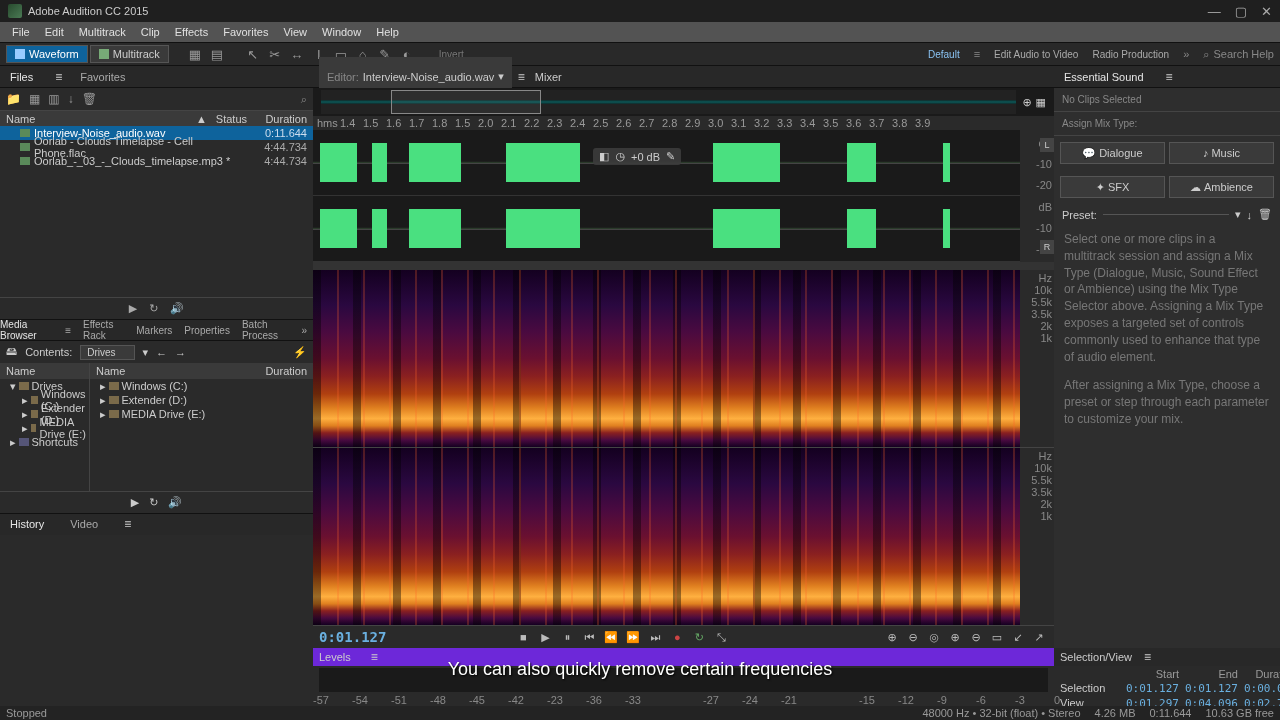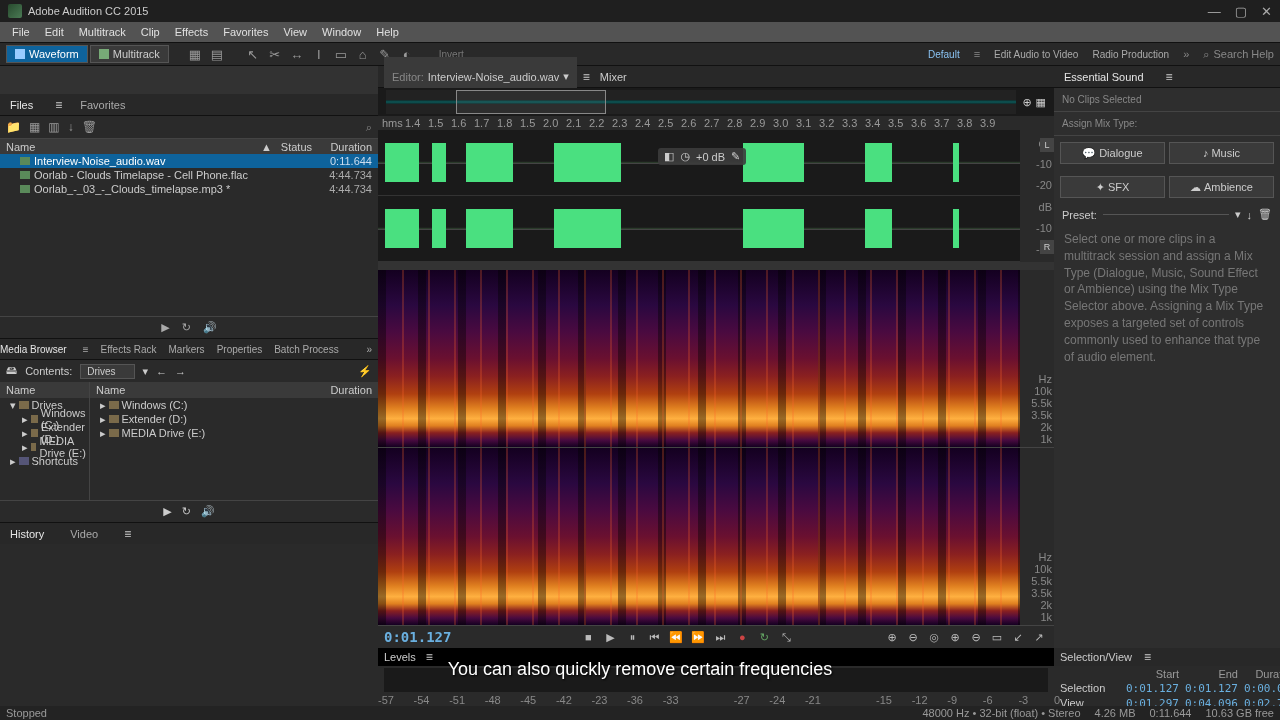--- a/index.html
+++ b/index.html
@@ -16,21 +16,21 @@
 .mode-btn { height:18px; padding:0 8px; display:flex; align-items:center; gap:4px; background:#3a3a3a; border:1px solid #555; cursor:pointer; font-size:10px; }
 .mode-btn.active { background:#0e639c; color:#fff; }
 .mode-icon { display:inline-block; width:10px; height:10px; }
 .tb-tools { display:flex; gap:2px; margin-left:14px; }
 .tool { width:20px; height:18px; display:flex; align-items:center; justify-content:center; cursor:pointer; color:#999; font-size:13px; }
 .tb-right { display:flex; align-items:center; gap:14px; }
 .workspace { color:#89c2f2; font-size:10px; cursor:pointer; }
 .ws-link { color:#aaa; font-size:10px; cursor:pointer; }
 .search-box { display:flex; align-items:center; gap:4px; color:#888; }
 .main-area { position:absolute; top:66px; bottom:14px; left:0; right:0; display:flex; }
-.left-col { width:378px; display:flex; flex-direction:column;margin-top:28px; }
+.left-col { width:313px; display:flex; flex-direction:column; }
 .right-col { flex:1; display:flex; flex-direction:column; }
 .essential-col { width:226px; display:flex; flex-direction:column; background:#2e2e2e; }
 .panel-tabs { height:22px; background:#282828; display:flex; align-items:center; padding-left:6px; gap:14px; border-bottom:1px solid #111; }
 .panel-tab { color:#aaa; cursor:pointer; padding:3px 4px; }
 .panel-tab.active { color:#e5e5e5; }
 .menu-dots { font-size:12px; margin-left:4px; }
 .files-bar { height:22px; background:#2a2a2a; display:flex; align-items:center; justify-content:space-between; padding:0 6px; }
 .file-btns { display:flex; gap:8px; }
 .file-btns span { cursor:pointer; color:#999; font-size:12px; }
 .file-header { height:16px; background:#3a3a3a; display:flex; align-items:center; padding:0 6px; font-size:10px; color:#ccc; border-top:1px solid #444; }
@@ -72,28 +72,28 @@
 .waveform-area { height:132px; background:#1a1a1a; position:relative; }
 .wave-channel { height:66px; position:relative; border-bottom:1px solid #333; background:linear-gradient(to bottom,transparent 0%,transparent 48%,#2a3a2a 50%,transparent 52%); }
 .wave-channel::before { content:""; position:absolute; left:0; right:0; top:50%; height:1px; background:#444; }
 .wave-block { position:absolute; top:20%; height:60%; background:#4ae080; }
 .hud-bar { position:absolute; top:18px; left:280px; background:rgba(60,60,60,0.9); padding:2px 6px; display:flex; gap:6px; align-items:center; font-size:10px; border-radius:3px; }
 .db-scale { position:absolute; right:0; top:0; width:34px; background:#2a2a2a; font-size:9px; color:#888; display:flex; flex-direction:column; justify-content:space-around; text-align:right; padding:2px; }
 .splitter { height:8px; background:#333; cursor:ns-resize; }
 .spectro-area { flex:1; background:#1a1a1a; position:relative; overflow:hidden; }
 .spectro-channel { height:50%; position:relative; border-bottom:1px solid #444; background:linear-gradient(to bottom,#140020 0%,#2a0840 20%,#4a0a40 35%,#6a1030 50%,#8a2020 60%,#b04010 70%,#e08020 78%,#ffb040 84%,#e08020 88%,#8a2020 92%,#4a0a40 96%,#140020 100%); }
 .spectro-channel::after { content:""; position:absolute; inset:0; background:repeating-linear-gradient(to right,transparent 0px,transparent 24px,rgba(255,100,40,0.25) 24px,rgba(255,100,40,0.25) 26px),repeating-linear-gradient(to right,rgba(0,0,0,0.4) 0px,rgba(0,0,0,0.4) 8px,transparent 8px,transparent 40px); }
-.hz-scale { position:absolute; right:0; top:0; width:34px; background:#2a2a2a; font-size:9px; color:#888; display:flex; flex-direction:column; justify-content:flex-end; text-align:right; padding:2px; z-index:2; }
+.hz-scale { position:absolute; right:0; top:0; width:34px; background:#2a2a2a; font-size:9px; color:#888; display:flex; flex-direction:column; justify-content:flex-start; text-align:right; padding:2px; z-index:2; }
 .transport-main { height:22px; background:#2a2a2a; display:flex; align-items:center; padding:0 6px; gap:8px; }
 .timecode { color:#6ab0e0; font-family:monospace; font-size:14px; font-weight:bold; }
 .transport-btns { display:flex; gap:4px; margin-left:120px; }
 .tbtn { width:18px; height:16px; display:flex; align-items:center; justify-content:center; cursor:pointer; color:#bbb; font-size:11px; }
 .zoom-btns { margin-left:auto; display:flex; gap:3px; }
 .levels-panel { height:58px; background:#2a2a2a; display:flex; flex-direction:column; }
-.levels-tab { height:18px; display:flex; align-items:center; padding-left:6px; gap:6px; background:#000000; }
+.levels-tab { height:18px; display:flex; align-items:center; padding-left:6px; gap:16px; background:#6d28d9; }
 .levels-meter { flex:1; position:relative; background:#1a1a1a; margin:2px 6px; }
 .levels-ruler { height:12px; position:relative; font-size:9px; color:#888; display:flex; }
 .subtitle-overlay { position:absolute; left:50%; transform:translateX(-50%); bottom:40px; text-align:center; z-index:20; pointer-events:none; }
 .sub-cn { font-size:20px; color:#fff; text-shadow:1px 1px 2px #000; }
 .sub-en { font-size:18px; color:#fff; text-shadow:1px 1px 2px #000; }
 .selview-panel { height:58px; background:#2a2a2a; }
 .sv-tab { height:18px; padding-left:6px; display:flex; align-items:center; gap:8px; background:#282828; }
 .sv-grid { display:grid; grid-template-columns:60px 1fr 1fr 1fr; gap:2px 6px; padding:2px 6px; font-size:10px; }
 .sv-grid .val { color:#6ab0e0; text-align:right; font-family:monospace; }
 .sv-grid .hdr { color:#999; text-align:right; }
@@ -499,20 +499,21 @@
         </div>
     </div>
     <div class="es-preset">
       <span>Preset:</span>
       <span style="flex:1;border-bottom:1px solid #555"></span>
       <span>▾</span>
       <span>↓</span>
       <span>🗑</span>
     </div>
     <div class="es-help">Select one or more clips in a multitrack session and assign a Mix Type (Dialogue, Music, Sound Effect or Ambience) using the Mix Type Selector above. Assigning a Mix Type exposes a targeted set of controls commonly used to enhance that type of audio element.</div>
+    <div class="es-help">After assigning a Mix Type, choose a preset or step through each parameter to customize your mix.</div>
     <div style="flex:1"></div>
     <div class="selview-panel">
       <div class="sv-tab">
           <span>Selection/View</span>
           <span class="menu-dots">≡</span>
         </div>
       <div class="sv-grid">
         <span></span>
           <span class="hdr">Start</span>
           <span class="hdr">End</span>

